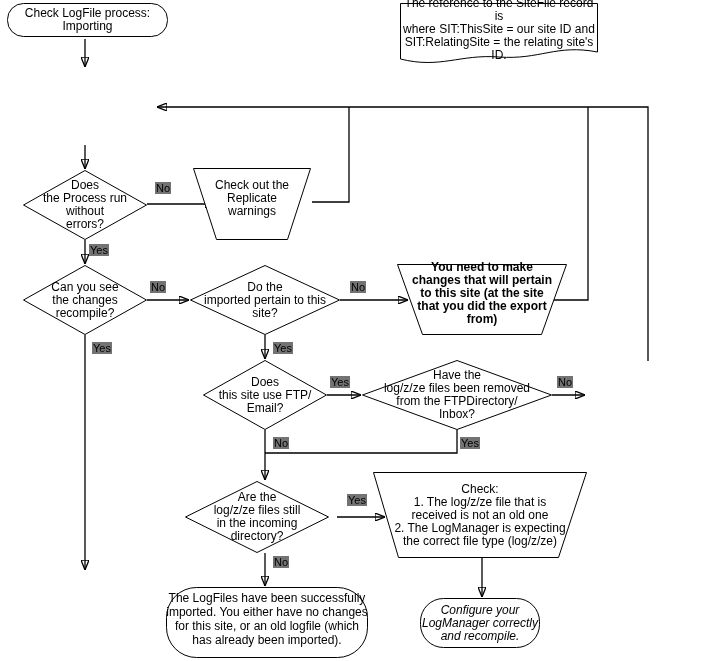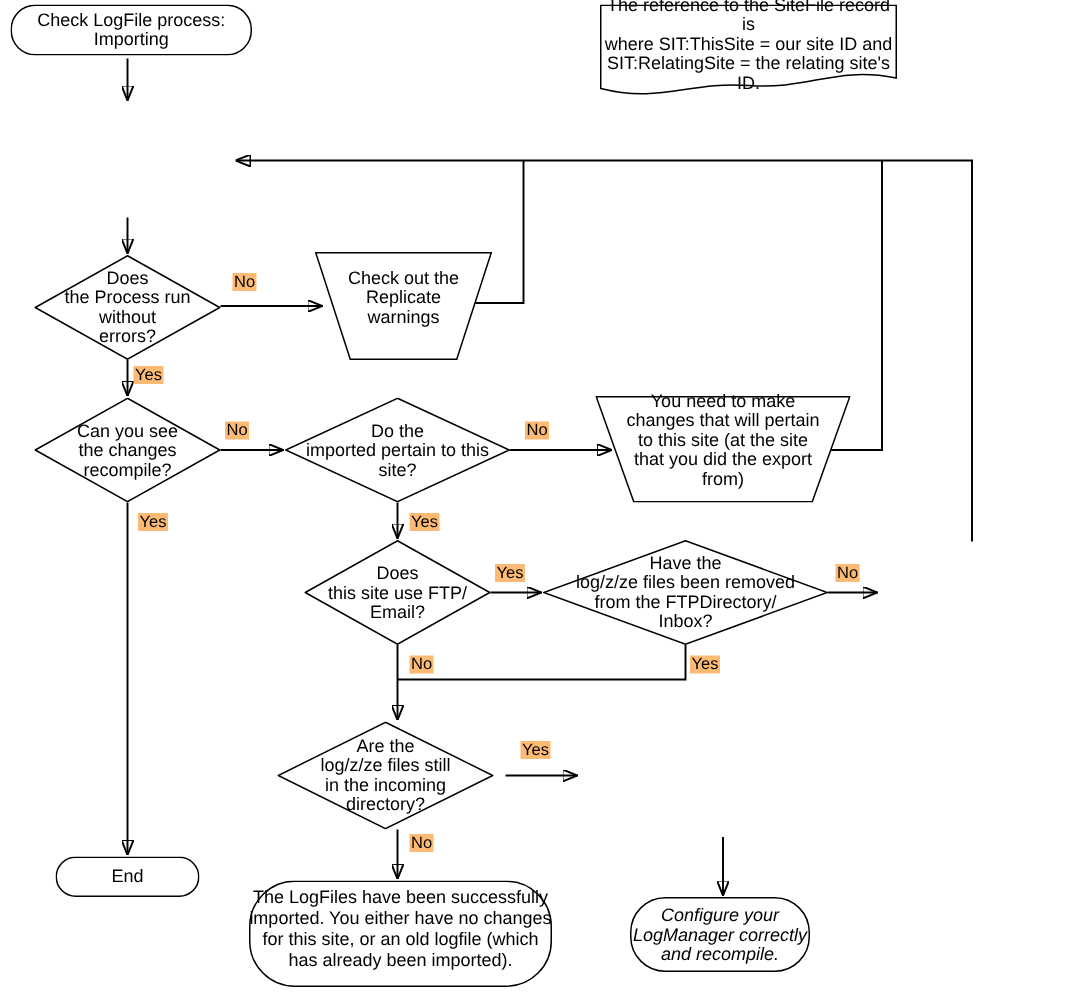--- a/index.html
+++ b/index.html
@@ -12,21 +12,21 @@
   .node{position:absolute;}
   .node svg{position:absolute;left:0;top:0;display:block;}
   .node svg polygon,.node svg rect,.node svg path{fill:#ffffff;stroke:#000000;stroke-width:1;}
   .node .label{
     position:absolute;left:0;top:0;right:0;bottom:0;
     display:flex;align-items:center;justify-content:center;
     text-align:center;white-space:pre-line;font-size:12px;line-height:13px;
   }
   .node.note .label{padding-bottom:14px;}
   .node.imported .label{line-height:14px;}
-  .edge-label{position:absolute;font-size:11px;line-height:12px;background:#fdba74;padding:0 1px;}
+  .edge-label{position:absolute;font-size:11px;line-height:12px;background:#737373;padding:0 1px;}
 </style>
 </head>
 <body>
 
 <div class="canvas">
 
   <svg class="connectors" width="721" height="661" viewBox="0 0 721 661">
     <defs>
       <marker id="arr" viewBox="0 0 10 8" refX="10" refY="4" markerWidth="10" markerHeight="8" orient="auto" markerUnits="userSpaceOnUse">
         <path d="M0,0 L10,4 L0,8 Z" fill="#000" stroke="none"></path>
@@ -73,21 +73,21 @@
   <div class="node" style="left:23px;top:170px;width:124px;height:70px;">
     <svg width="124" height="70" viewBox="0 0 124 70">
       <polygon points="62,0.5 123.5,35 62,69.5 0.5,35"></polygon>
     </svg>
     <div class="label">Does
 the Process run
 without
 errors?</div>
   </div>
 
-  <div class="node" style="left:210px;top:168px;width:118px;height:60px;">
+  <div class="node" style="left:193px;top:168px;width:118px;height:60px;">
     <svg width="118" height="72" viewBox="0 0 118 72">
       <polygon points="0.5,0.5 117.5,0.5 94.5,71.5 23.5,71.5"></polygon>
     </svg>
     <div class="label">Check out the
 Replicate
 warnings</div>
   </div>
 
   <div class="node" style="left:23px;top:265px;width:124px;height:70px;">
     <svg width="124" height="70" viewBox="0 0 124 70">
@@ -100,21 +100,21 @@
 
   <div class="node" style="left:190px;top:265px;width:150px;height:70px;">
     <svg width="150" height="70" viewBox="0 0 150 70">
       <polygon points="75,0.5 149.5,35 75,69.5 0.5,35"></polygon>
     </svg>
     <div class="label">Do the
 imported pertain to this
 site?</div>
   </div>
 
-  <div class="node" style="left:397px;top:264px;width:170px;height:59px;">
+  <div class="node" style="left:397px;top:264px;width:170px;height:59px;font-weight:bold;">
     <svg width="170" height="71" viewBox="0 0 170 71">
       <polygon points="0.5,0.5 169.5,0.5 144.5,70.5 25.5,70.5"></polygon>
     </svg>
     <div class="label">You need to make
 changes that will pertain
 to this site (at the site
 that you did the export
 from)</div>
   </div>
 
@@ -141,27 +141,31 @@
   <div class="node" style="left:185px;top:481px;width:144px;height:72px;">
     <svg width="144" height="72" viewBox="0 0 144 72">
       <polygon points="72,0.5 143.5,36 72,71.5 0.5,36"></polygon>
     </svg>
     <div class="label">Are the
 log/z/ze files still
 in the incoming
 directory?</div>
   </div>
 
+  <div class="node" style="left:373px;top:472px;width:214px;height:86px;">
+    <svg width="214" height="86" viewBox="0 0 214 86">
+      <polygon points="0.5,0.5 213.5,0.5 185.5,85.5 25.5,85.5"></polygon>
+    </svg>
+    <div class="label">Check:
+1. The log/z/ze file that is
+received is not an old one
+2. The LogManager is expecting
+the correct file type (log/z/ze)</div>
+  </div>
 
-  <div class="node" style="left:37px;top:571px;width:96px;height:27px;">
-    <svg width="96" height="27" viewBox="0 0 96 27">
-      <rect x="0.5" y="0.5" width="95" height="26" rx="13" ry="13"></rect>
-    </svg>
-    <div class="label">End</div>
-  </div>
 
   <div class="node imported" style="left:166px;top:587px;width:202px;height:64px;">
     <svg width="202" height="71" viewBox="0 0 202 71">
       <rect x="0.5" y="0.5" width="201" height="70" rx="30" ry="30"></rect>
     </svg>
     <div class="label">The LogFiles have been successfully
 imported. You either have no changes
 for this site, or an old logfile (which
 has already been imported).</div>
   </div>

